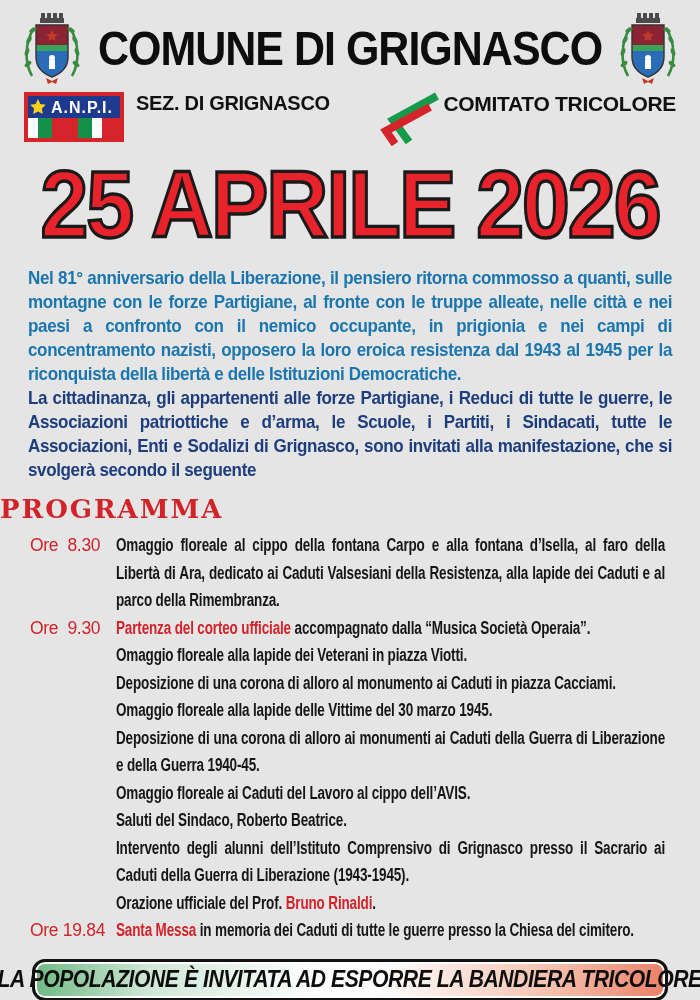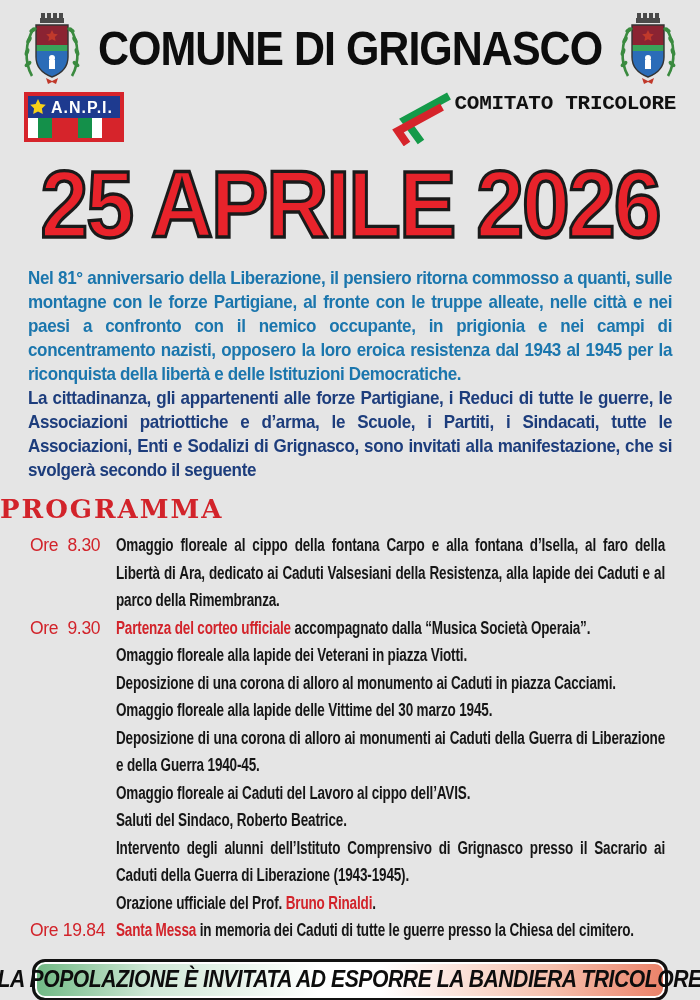--- a/index.html
+++ b/index.html
@@ -13,21 +13,21 @@
 
   
   .hdr{display:flex;align-items:center;justify-content:space-between;padding:12px 20px 0 20px;}
   .hdr-title{font-size:43px;font-weight:bold;color:#0d0d0d;letter-spacing:-1px;transform:scaleY(1.1);white-space:nowrap;}
   .crest{flex:0 0 auto;}
 
   
   .logos{display:flex;align-items:flex-start;padding:6px 24px 0 24px;}
   .sez-label{font-size:20px;font-weight:bold;color:#111;margin-left:12px;letter-spacing:-0.3px;white-space:nowrap;}
   .logos .spacer{flex:1;}
-  .comitato-label{font-size:21px;font-weight:bold;color:#111;letter-spacing:-0.3px;white-space:nowrap;margin-left:4px;font-family:Liberation Mono, monospace;}
+  .comitato-label{font-size:21px;font-weight:bold;color:#111;letter-spacing:-0.3px;white-space:nowrap;margin-left:4px;}
 
   
   .big-title{margin-top:10px;height:100px;line-height:96px;text-align:center;font-size:86px;font-weight:bold;
     color:var(--title-red);-webkit-text-stroke:3px #1a1a1a;letter-spacing:-2px;white-space:nowrap;
     transform:scaleY(1.1);transform-origin:50% 50%;}
 
   
   .intro{margin-left:28px;width:700px;transform:scaleX(0.92);transform-origin:0 0;
     text-align:justify;font-weight:bold;font-size:18.5px;line-height:24px;letter-spacing:-0.4px;}
   .intro.p1{margin-top:10px;color:var(--intro-blue);}
@@ -136,20 +136,21 @@
       <rect x="0" y="0" width="100" height="50" fill="#d6242b"></rect>
       <rect x="4" y="26" width="10" height="20" fill="#ffffff"></rect>
       <rect x="14" y="26" width="14" height="20" fill="#14904a"></rect>
       <rect x="28" y="26" width="26" height="20" fill="#d6242b"></rect>
       <rect x="54" y="26" width="14" height="20" fill="#14904a"></rect>
       <rect x="68" y="26" width="10" height="20" fill="#ffffff"></rect>
       <rect x="4" y="4" width="92" height="22" fill="#1e3a8f"></rect>
       <path d="M14 7 l2.4 5 5.4 .8 -3.9 3.8 .9 5.4 -4.8 -2.6 -4.8 2.6 .9 -5.4 -3.9 -3.8 5.4 -.8 z" fill="#f7d117"></path>
       <text x="58" y="21" text-anchor="middle" font-family="Liberation Sans, sans-serif" font-size="16" font-weight="bold" fill="#ffffff" letter-spacing="1">A.N.P.I.</text>
     </svg>
+    <span class="sez-label">SEZ. DI GRIGNASCO</span>
     <span class="spacer"></span>
     <svg width="62" height="54" viewBox="0 0 62 54">
       <polyline points="60,4 16,28 32,50" fill="none" stroke="#149a49" stroke-width="8"></polyline>
       <polyline points="53,16 9,40 18,53" fill="none" stroke="#d6242b" stroke-width="8" transform="translate(0,-1)"></polyline>
     </svg>
     <span class="comitato-label">COMITATO TRICOLORE</span>
   </div>
 
   <div class="big-title">25 APRILE 2026</div>
 

